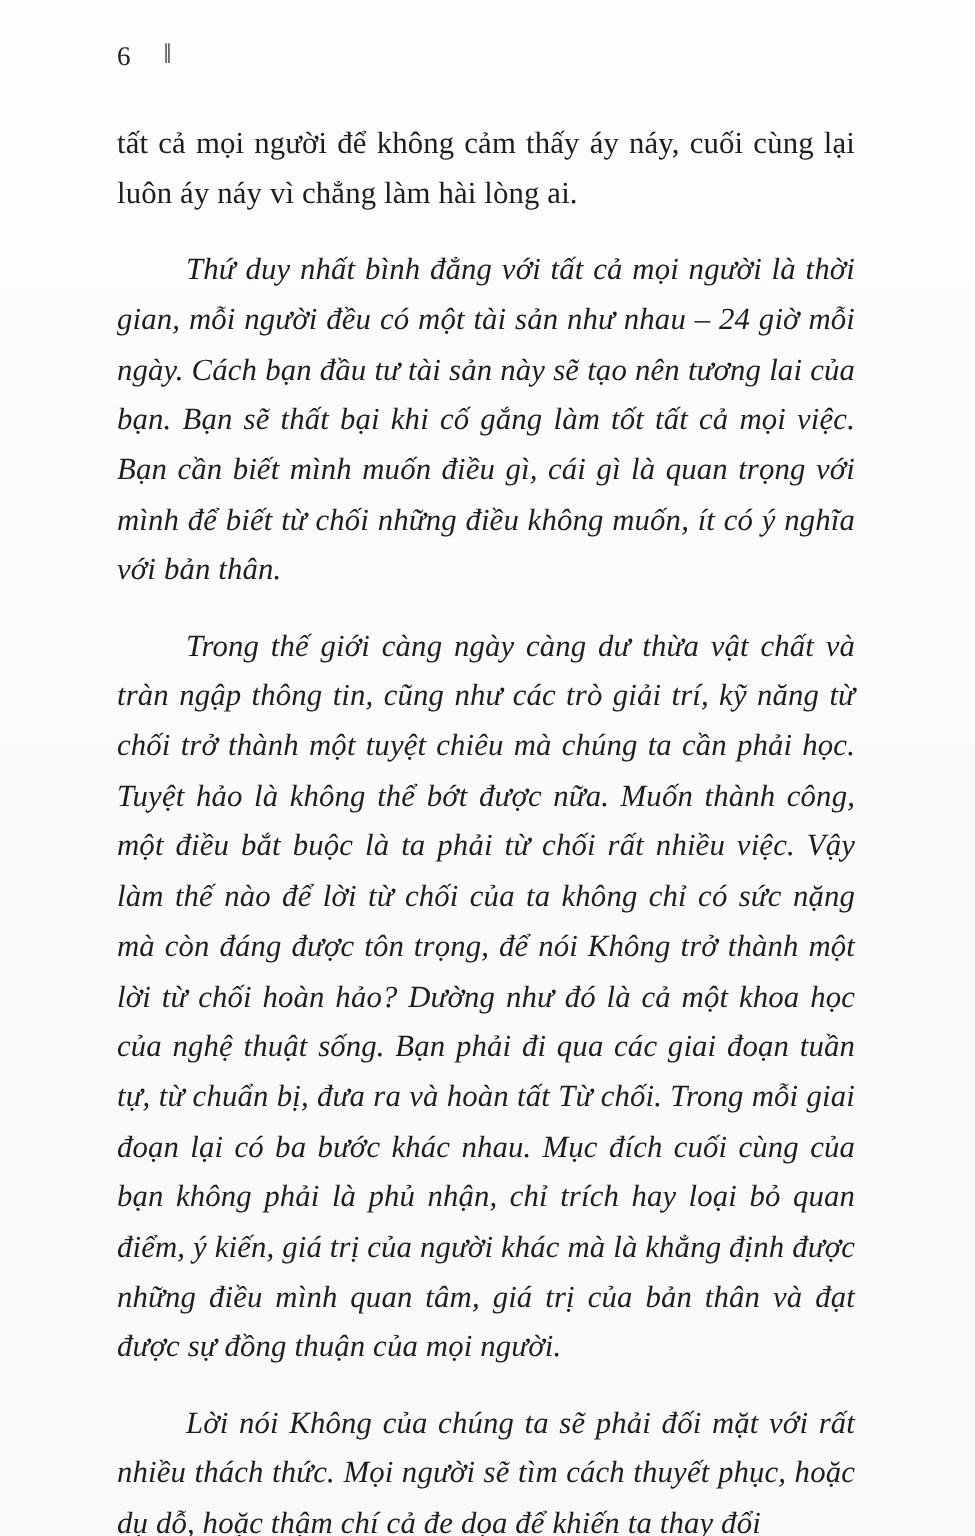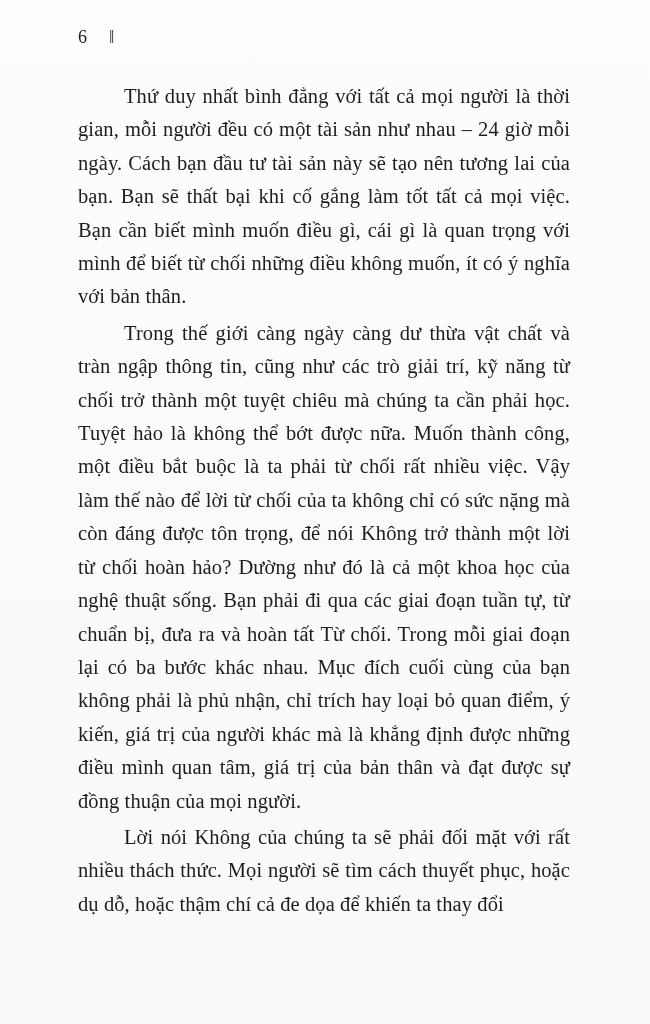--- a/index.html
+++ b/index.html
@@ -57,32 +57,34 @@
     text-align: justify;
     letter-spacing: 0.1px;
   }
 
   .page-body p {
     margin: 0;
   }
 
   .page-body p.indent {
     text-indent: 46px;
-    margin-top: 3px;
+    margin-top: 17px;
+    font-style: italic;
   }
 </style>
 </head>
 <body>
 
 <div class="page">
 
   <div class="page-header">
     <span class="page-number">6</span>
     <span class="header-separator">‖</span>
   </div>
 
   <div class="page-body">
+    <p>tất cả mọi người để không cảm thấy áy náy, cuối cùng lại luôn áy náy vì chẳng làm hài lòng ai.</p>
     <p class="indent">Thứ duy nhất bình đẳng với tất cả mọi người là thời gian, mỗi người đều có một tài sản như nhau – 24 giờ mỗi ngày. Cách bạn đầu tư tài sản này sẽ tạo nên tương lai của bạn. Bạn sẽ thất bại khi cố gắng làm tốt tất cả mọi việc. Bạn cần biết mình muốn điều gì, cái gì là quan trọng với mình để biết từ chối những điều không muốn, ít có ý nghĩa với bản thân.</p>
     <p class="indent">Trong thế giới càng ngày càng dư thừa vật chất và tràn ngập thông tin, cũng như các trò giải trí, kỹ năng từ chối trở thành một tuyệt chiêu mà chúng ta cần phải học. Tuyệt hảo là không thể bớt được nữa. Muốn thành công, một điều bắt buộc là ta phải từ chối rất nhiều việc. Vậy làm thế nào để lời từ chối của ta không chỉ có sức nặng mà còn đáng được tôn trọng, để nói Không trở thành một lời từ chối hoàn hảo? Dường như đó là cả một khoa học của nghệ thuật sống. Bạn phải đi qua các giai đoạn tuần tự, từ chuẩn bị, đưa ra và hoàn tất Từ chối. Trong mỗi giai đoạn lại có ba bước khác nhau. Mục đích cuối cùng của bạn không phải là phủ nhận, chỉ trích hay loại bỏ quan điểm, ý kiến, giá trị của người khác mà là khẳng định được những điều mình quan tâm, giá trị của bản thân và đạt được sự đồng thuận của mọi người.</p>
     <p class="indent">Lời nói Không của chúng ta sẽ phải đối mặt với rất nhiều thách thức. Mọi người sẽ tìm cách thuyết phục, hoặc dụ dỗ, hoặc thậm chí cả đe dọa để khiến ta thay đổi</p>
   </div>
 
 </div>
 
 </body></html>

